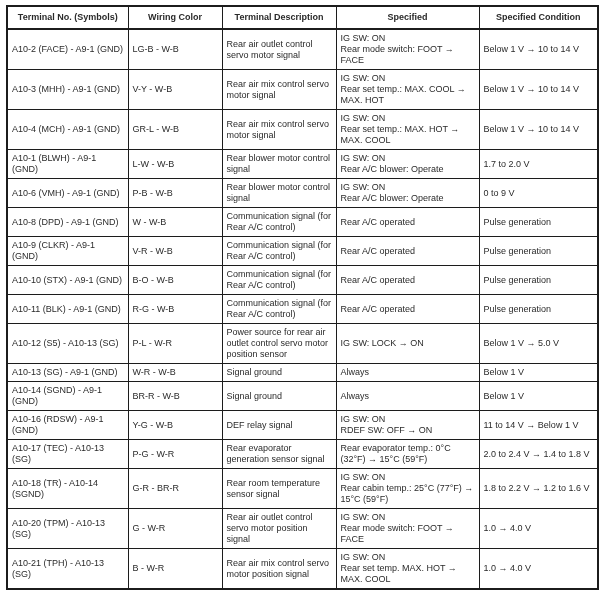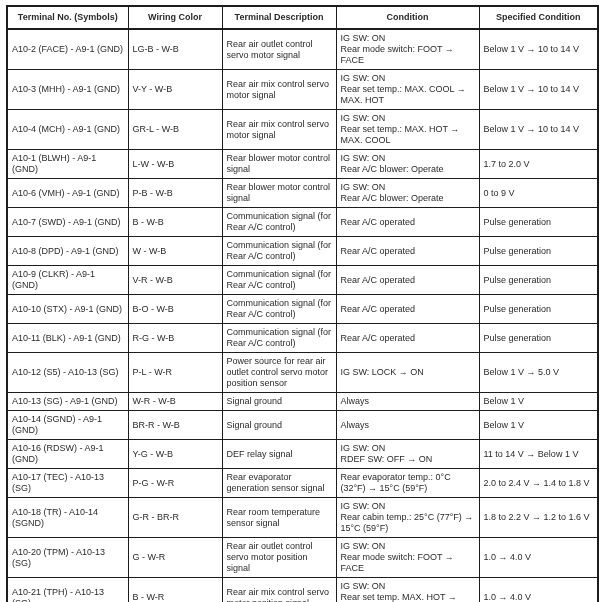--- a/index.html
+++ b/index.html
@@ -62,21 +62,21 @@
       <col style="width:94px">
       <col style="width:114px">
       <col style="width:143px">
       <col style="width:119px">
     </colgroup>
     <thead>
       <tr>
         <th>Terminal No. (Symbols)</th>
         <th>Wiring Color</th>
         <th>Terminal Description</th>
-        <th>Condition</th>
+        <th>Specified</th>
         <th>Specified Condition</th>
       </tr>
     </thead>
     <tbody>
         <tr>
           <td class="col-0">A10-2 (FACE) - A9-1 (GND)</td>
           <td class="col-1">LG-B - W-B</td>
           <td class="col-2">Rear air outlet control servo motor signal</td>
           <td class="col-3">IG SW: ON
 Rear mode switch: FOOT → FACE</td>
@@ -106,27 +106,20 @@
 Rear A/C blower: Operate</td>
           <td class="col-4">1.7 to 2.0 V</td>
         </tr>
         <tr>
           <td class="col-0">A10-6 (VMH) - A9-1 (GND)</td>
           <td class="col-1">P-B - W-B</td>
           <td class="col-2">Rear blower motor control signal</td>
           <td class="col-3">IG SW: ON
 Rear A/C blower: Operate</td>
           <td class="col-4">0 to 9 V</td>
-        </tr>
-        <tr>
-          <td class="col-0">A10-7 (SWD) - A9-1 (GND)</td>
-          <td class="col-1">B - W-B</td>
-          <td class="col-2">Communication signal (for Rear A/C control)</td>
-          <td class="col-3">Rear A/C operated</td>
-          <td class="col-4">Pulse generation</td>
         </tr>
         <tr>
           <td class="col-0">A10-8 (DPD) - A9-1 (GND)</td>
           <td class="col-1">W - W-B</td>
           <td class="col-2">Communication signal (for Rear A/C control)</td>
           <td class="col-3">Rear A/C operated</td>
           <td class="col-4">Pulse generation</td>
         </tr>
         <tr>
           <td class="col-0">A10-9 (CLKR) - A9-1 (GND)</td>

